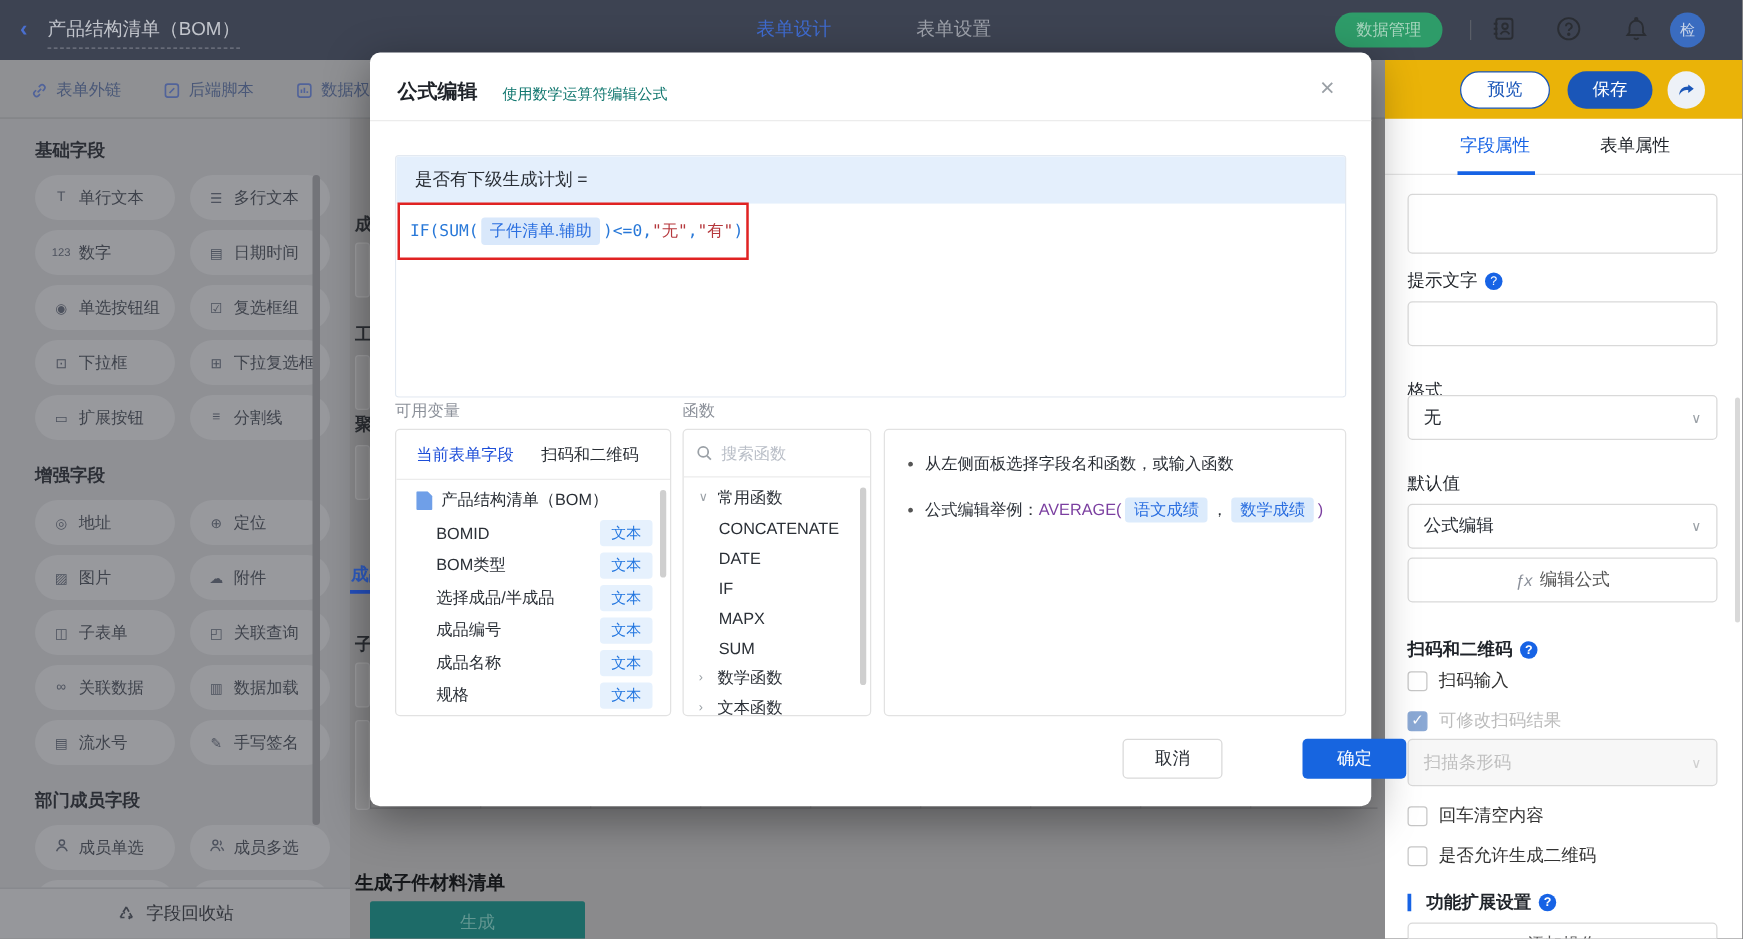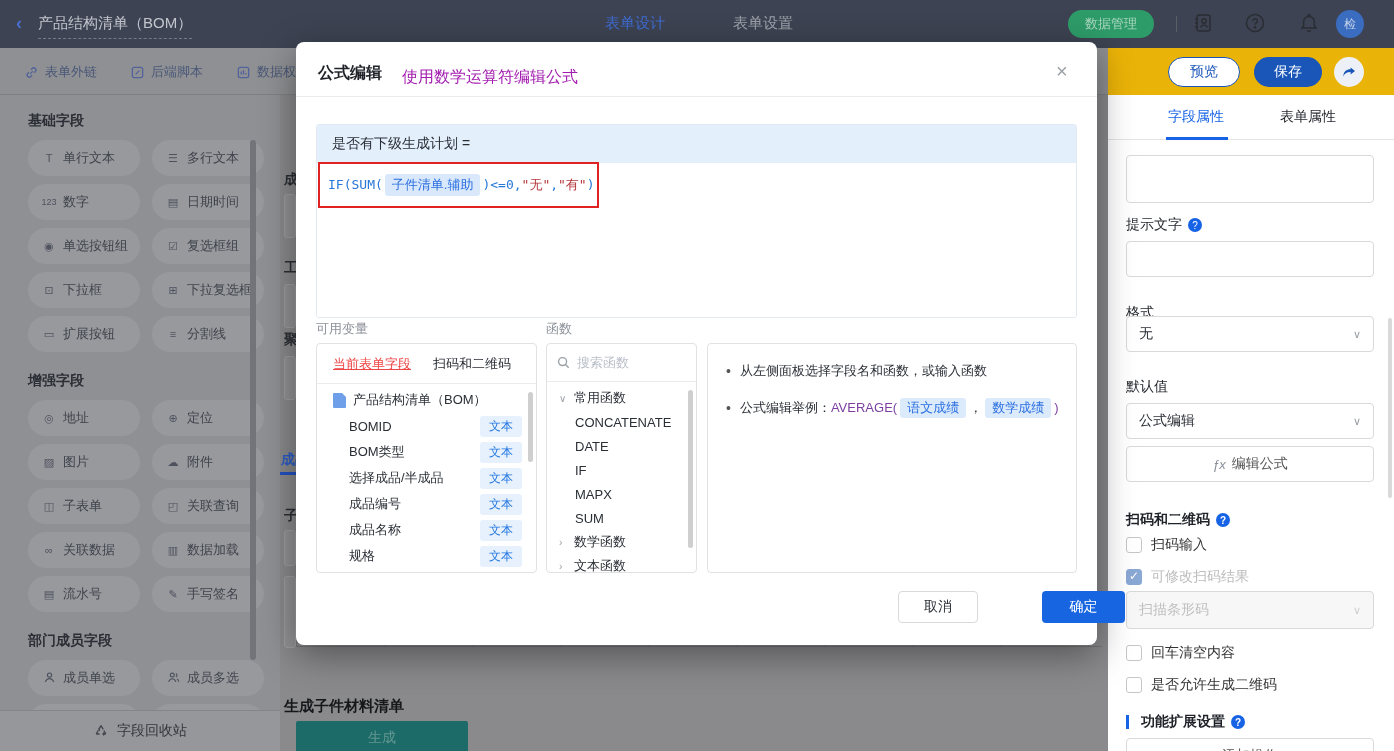--- a/index.html
+++ b/index.html
@@ -42,40 +42,40 @@
   .frag-tab { color:#2e5cc4; font-size:14px; font-weight:bold; z-index:1; }
   .frag-tabline { background:#2450c0; z-index:1; }
   .gen-title { left:284px; top:697px; color:#15171a; font-size:15px; font-weight:bold; z-index:1; }
   .gen-btn { left:296px; top:721px; width:172px; height:34px; background:#1d6b68; color:#639792; font-size:14px; display:flex; align-items:center; justify-content:center; z-index:1; border-radius:2px; cursor:pointer; }
   .tbl-line { left:296px; top:646px; width:806px; height:1px; background:#757578; z-index:1; }
   .tbl-tick { top:640px; width:1px; height:7px; background:#757578; z-index:1; }
 
   
   #modal { left:296px; top:42px; width:801px; height:603px; background:#fff; border-radius:8px; box-shadow:0 10px 36px rgba(0,0,0,.4); z-index:10; }
   .m-title { left:22px; top:21px; font-size:16px; font-weight:bold; color:#1f2329; }
-  .m-subtitle { left:106px; top:25px; font-size:16px; color:#a21caf; }
+  .m-subtitle { left:106px; top:25px; font-size:12px; color:#0f766e; }
   .m-close { left:760px; top:18px; font-size:20px; color:#9aa0a6; cursor:pointer; }
   .m-hdr-line { left:0; top:54px; width:801px; height:1px; background:#ececec; }
 
   .f-box { left:20px; top:82px; width:761px; height:194px; border:1px solid #e3e9f1; border-radius:3px; overflow:hidden; }
   .f-strip { height:38px; background:#e4effc; display:flex; align-items:center; padding-left:15px; color:#2a2f36; font-size:14px; }
   .f-editor { position:relative; height:155px; background:#fff; }
   .f-redbox { position:absolute; left:1px; top:-1px; width:281px; height:46px; border:2px solid #e02222; display:flex; align-items:center; padding-left:8px; }
   .code { font-family:"DejaVu Sans Mono","Liberation Mono",monospace; font-size:13px; color:#2878d8; white-space:pre; }
   .code .str { color:#b5373c; }
   .chipvar { display:inline-block; background:#d9e8fb; color:#2b6fe0; font-family:"Liberation Sans",sans-serif; font-size:13px; padding:2px 7px; border-radius:3px; margin:0 2px; }
 
   .sec-label { top:278px; font-size:13px; color:#8b9099; }
   .pane { top:301px; height:230px; border:1px solid #e2e2e2; border-radius:4px; background:#fff; overflow:hidden; }
   #vars-pane { left:20px; width:221px; }
   #funcs-pane { left:250px; width:151px; }
   #help-pane { left:411px; width:370px; }
 
   .vars-tabs { height:40px; border-bottom:1px solid #ececec; display:flex; align-items:center; gap:22px; padding-left:16px; font-size:13px; }
-  .vars-tabs .cur { color:#ef4444; cursor:pointer;text-decoration:underline; }
+  .vars-tabs .cur { color:#1d4ed8; cursor:pointer; }
   .vars-tabs .all { color:#2a2f36; cursor:pointer; }
   .vrow { height:26px; display:flex; align-items:center; padding:0 14px 0 16px; font-size:13px; color:#2a2f36; cursor:pointer; }
   .vrow .name { flex:1; white-space:nowrap; overflow:hidden; }
   .vrow.child { padding-left:32px; }
   .badge { background:#e6f1fd; color:#2477e0; font-size:12px; padding:2px 9px; border-radius:3px; flex:none; }
   .fileico { width:13px; height:15px; margin-right:7px; flex:none; color:#6f9fe8; }
   .pane-scroll { position:absolute; width:5px; border-radius:3px; background:#cfcfcf; }
 
   .search-row { height:38px; border-bottom:1px solid #ececec; display:flex; align-items:center; padding-left:10px; gap:7px; }
   .search-row svg { color:#9aa0a6; flex:none; }

